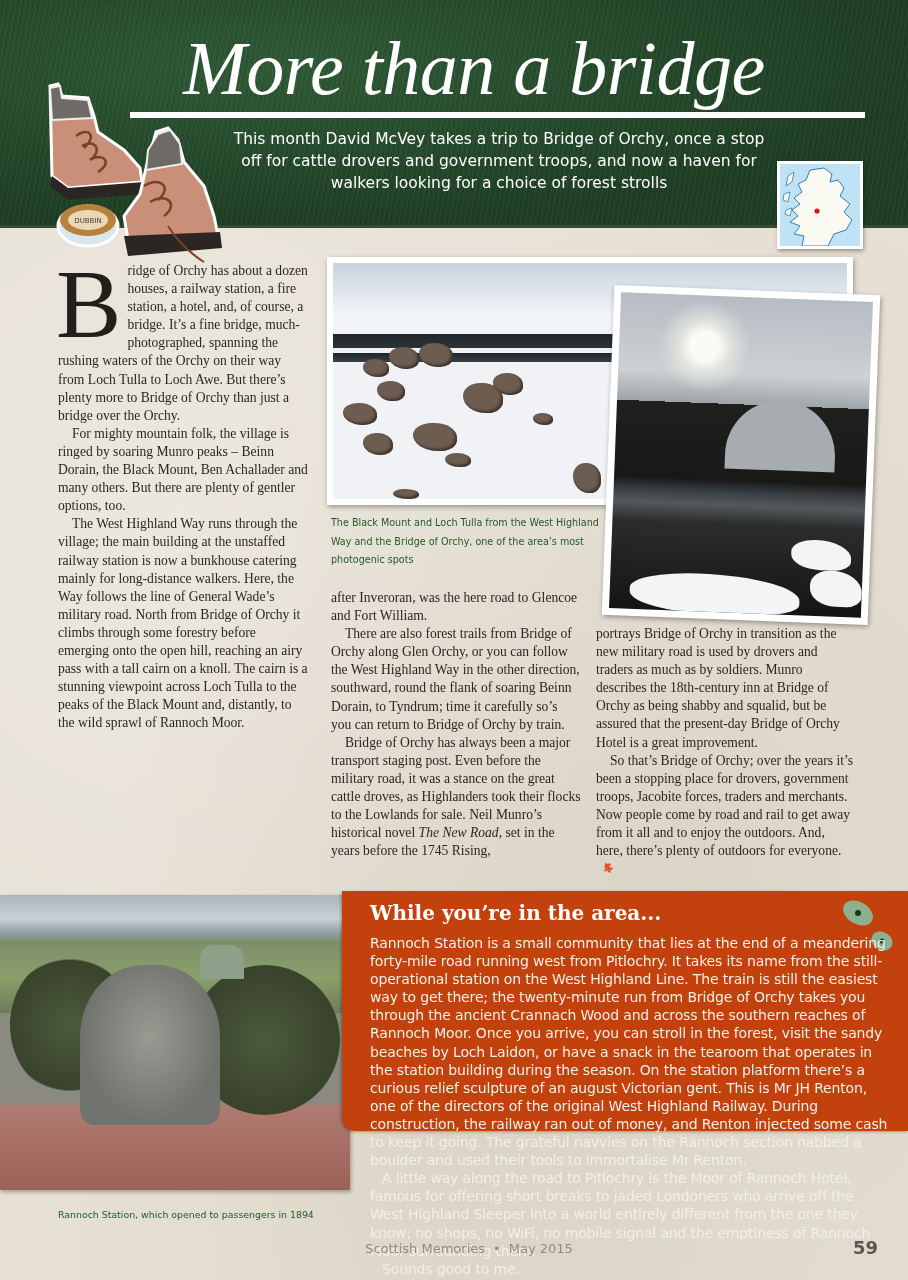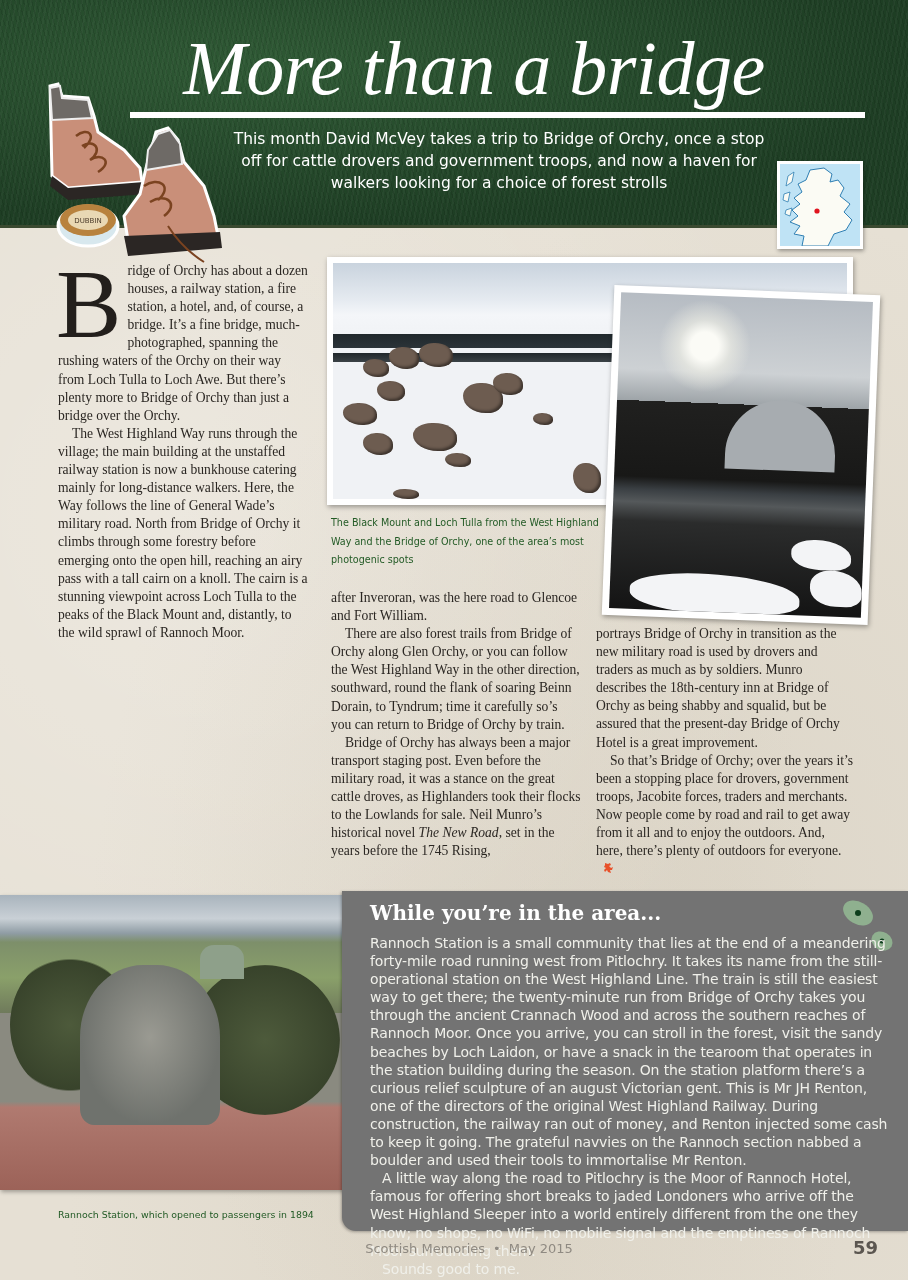--- a/index.html
+++ b/index.html
@@ -152,22 +152,22 @@
     background: radial-gradient(circle, #4d5a3b, #38432b 70%, transparent 72%);
   }
   .rannoch-caption {
     position: absolute; left: 58px; top: 1208px; width: 260px;
     font-family: "DejaVu Sans", sans-serif;
     font-size: 9.4px; line-height: 14px;
     color: #225a25;
   }
 
   .area-box {
-    position: absolute; left: 342px; top: 891px; width: 566px; height: 340px;
-    background: #737373;
+    position: absolute; left: 342px; top: 891px; width: 566px; height: 240px;
+    background: #c2410c;
     border-radius: 0 0 0 14px;
     box-shadow: -1px 1px 3px rgba(0,0,0,0.3);
   }
   .area-title {
     position: absolute; left: 28px; top: 8px;
     font-family: "DejaVu Serif", serif;
     font-weight: bold;
     font-size: 20px; line-height: 28px;
     color: #ffffff;
   }
@@ -262,20 +262,21 @@
   </div>
 </div>
 
 <div class="caption caption-1">The Black Mount and Loch Tulla from the West Highland Way and the Bridge of Orchy, one of the area’s most photogenic spots</div>
 
 <div class="col col-1">
   <p>
     <span class="dropcap">B</span>
     <span>ridge of Orchy has about a dozen houses, a railway station, a fire station, a hotel, and, of course, a bridge. It’s a fine bridge, much-photographed, spanning the rushing waters of the Orchy on their way from Loch Tulla to Loch Awe. But there’s plenty more to Bridge of Orchy than just a bridge over the Orchy.</span>
   </p>
+  <p class="ind">For mighty mountain folk, the village is ringed by soaring Munro peaks – Beinn Dorain, the Black Mount, Ben Achallader and many others. But there are plenty of gentler options, too.</p>
   <p class="ind">The West Highland Way runs through the village; the main building at the unstaffed railway station is now a bunkhouse catering mainly for long-distance walkers. Here, the Way follows the line of General Wade’s military road. North from Bridge of Orchy it climbs through some forestry before emerging onto the open hill, reaching an airy pass with a tall cairn on a knoll. The cairn is a stunning viewpoint across Loch Tulla to the peaks of the Black Mount and, distantly, to the wild sprawl of Rannoch Moor.</p>
 </div>
 
 <div class="col col-2">
   <p>after Inveroran, was the here road to Glencoe and Fort William.</p>
   <p class="ind">There are also forest trails from Bridge of Orchy along Glen Orchy, or you can follow the West Highland Way in the other direction, southward, round the flank of soaring Beinn Dorain, to Tyndrum; time it carefully so’s you can return to Bridge of Orchy by train.</p>
   <p class="ind"><span>Bridge of Orchy has always been a major transport staging post. Even before the military road, it was a stance on the great cattle droves, as Highlanders took their flocks to the Lowlands for sale. Neil Munro’s historical novel </span><em class="book">The New Road</em><span>, set in the years before the 1745 Rising,</span></p>
 </div>
 
 <div class="col col-3">

